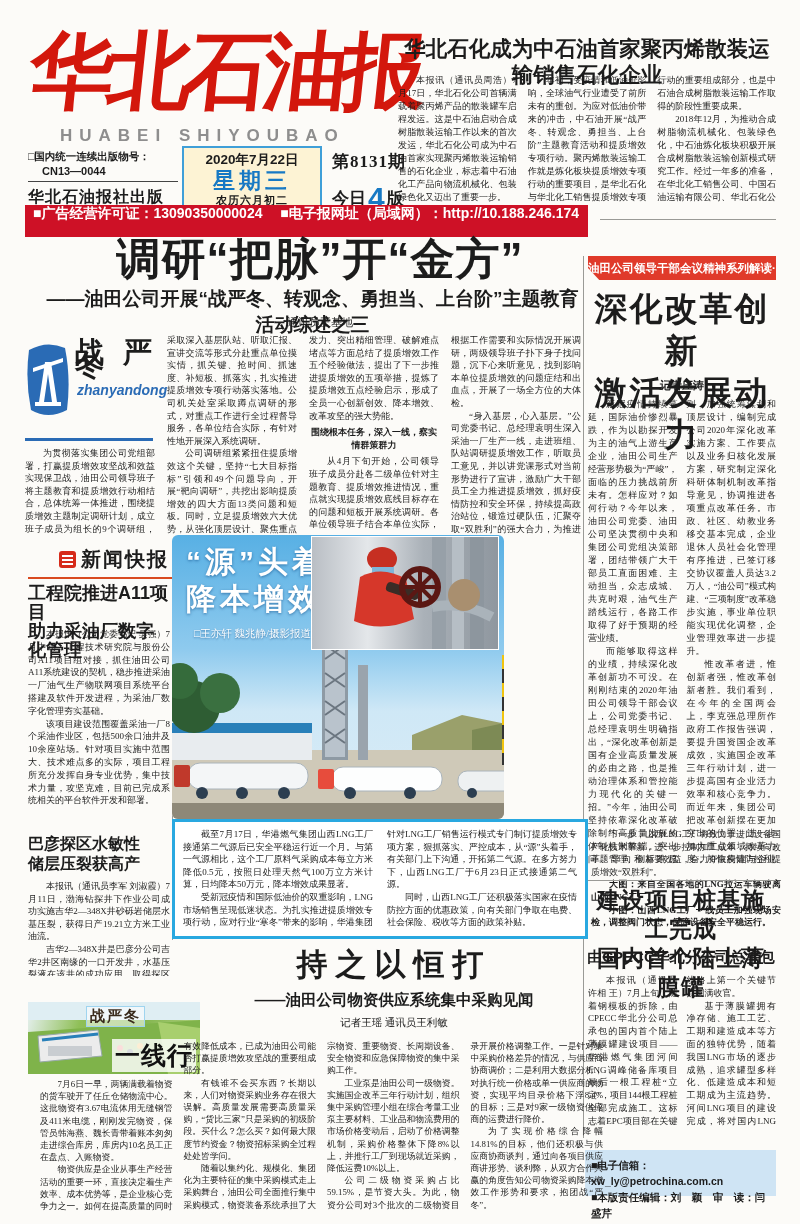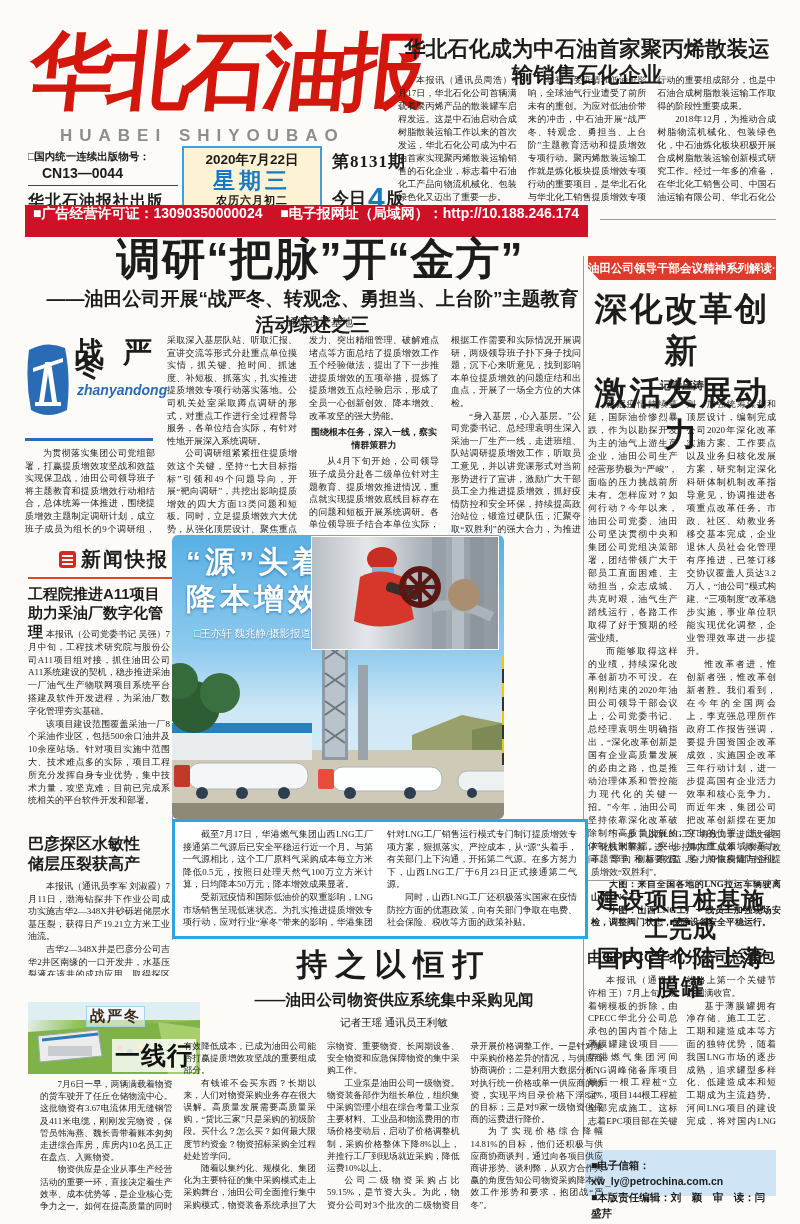--- a/index.html
+++ b/index.html
@@ -9,21 +9,21 @@
   .sans{font-family:"Liberation Sans","DejaVu Sans",sans-serif;}
   .jtext{text-align:justify;}
   .p{margin:0;text-indent:2em;}
   .cols{column-fill:auto;overflow:hidden;}
   .rule{background:#9a9a96;}
   
   .mast-title{left:30px;top:22px;width:370px;height:105px;font-size:84px;line-height:100px;font-weight:900;
               color:#d3170c;letter-spacing:-6px;transform:skewX(-6deg);white-space:nowrap;}
   .mast-pinyin{left:60px;top:126px;width:310px;text-align:left;color:#8e8e8e;font-size:17px;letter-spacing:7px;font-weight:bold;}
   .pub-left{left:28px;top:150px;width:150px;font-weight:bold;}
-  .pub-issn1{font-size:10.5px;} .pub-issn2{font-size:14px;margin:1px 0 4px 14px;}
+  .pub-issn1{font-size:10.5px;} .pub-issn2{font-size:11px;margin:1px 0 4px 14px;}
   .pub-house{font-size:16px;border-top:1px solid #444;padding-top:5px;letter-spacing:1px;}
   .datebox{left:182px;top:146px;width:136px;height:58px;background:#fdf3d4;border:2px solid #3f9fd8;
            text-align:center;font-weight:bold;padding-top:3px;}
   .date-l1{font-size:13.5px;} .date-l2{font-size:22px;color:#1779c4;letter-spacing:4px;line-height:24px;}
   .date-l3{font-size:11px;letter-spacing:1px;}
   .issuebox{left:332px;top:150px;width:110px;font-weight:bold;}
   .issue-no{font-size:17px;letter-spacing:1px;}
   .today-line{font-size:17px;margin-top:8px;}
   .today-4{font-size:30px;color:#1779c4;font-weight:900;font-family:"Liberation Sans",sans-serif;vertical-align:-4px;padding:0 2px;}
   .redbar{left:25px;top:205px;width:563px;height:32px;background:#ce1126;color:#fff;font-size:14px;
@@ -54,21 +54,21 @@
   .mem-head{left:586px;top:886px;width:190px;text-align:center;font-size:23px;font-weight:900;line-height:29px;letter-spacing:1px;}
   .mem-sub{left:586px;top:948px;width:190px;text-align:center;font-size:15px;font-weight:bold;}
   .mem-body{left:588px;top:974px;width:188px;height:168px;column-count:2;column-gap:9px;font-size:9px;line-height:12.8px;}
   .footerbox{left:585px;top:1150px;width:191px;height:46px;background:#cfe4f4;font-size:10.5px;font-weight:bold;
              padding:7px 6px;box-sizing:border-box;line-height:16px;font-family:"Liberation Sans",sans-serif;}
   
   .bul-head{left:28px;top:546px;width:142px;border-bottom:2px solid #d94a20;padding-bottom:4px;padding-left:31px;}
   .bul-head-title{font-size:20px;font-weight:900;letter-spacing:2px;vertical-align:middle;font-family:"Liberation Sans",sans-serif;}
   .bul-icon{display:inline-block;width:17px;height:17px;background:#d62b1a;border-radius:3px;vertical-align:middle;margin-right:5px;position:relative;}
   .bul-icon:before{content:"";position:absolute;left:3px;top:4px;width:11px;height:2px;background:#fff;box-shadow:0 4px 0 #fff,0 8px 0 #fff;}
-  .bul-t1{left:28px;top:584px;width:142px;font-size:15px;font-weight:900;line-height:19px;font-family:"Liberation Sans",sans-serif;}
+  .bul-t1{left:28px;top:584px;width:142px;font-size:18px;font-weight:900;line-height:19px;font-family:"Liberation Sans",sans-serif;}
   .bul-b1{left:28px;top:628px;width:142px;height:200px;font-size:9px;line-height:12.8px;}
   .bul-t2{left:28px;top:834px;width:142px;font-size:16px;font-weight:900;line-height:20px;font-family:"Liberation Sans",sans-serif;}
   .bul-b2{left:28px;top:880px;width:142px;height:96px;font-size:9px;line-height:12.6px;overflow:hidden;}
   
   .photo{left:172px;top:535px;width:332px;height:284px;background:linear-gradient(180deg,#58b0e4 0%,#8ecaee 40%,#cfe8f6 62%,#d9ecf7 100%);overflow:hidden;border-radius:6px;}
   .photo-title{position:absolute;left:14px;top:8px;color:#fff;font-weight:900;font-size:30px;line-height:37px;
                letter-spacing:4px;text-shadow:0 1px 3px rgba(0,60,120,.55);font-family:"Liberation Sans",sans-serif;}
   .photo-by{position:absolute;left:22px;top:92px;color:#fff;font-size:10.5px;text-shadow:0 1px 2px rgba(0,60,120,.6);}
   .inset{position:absolute;right:6px;top:2px;width:186px;height:112px;background:linear-gradient(90deg,#b9bec4,#e4e7ea 30%,#aab1b8 60%,#8f979f);box-shadow:0 0 0 1px #fff;overflow:hidden;}
   .capbox{left:172px;top:819px;width:416px;height:120px;border:3px solid #29a8e0;box-sizing:border-box;
@@ -280,19 +280,19 @@
   </div>
   <div class="abs proc-head sans">持之以恒打</div>
   <div class="abs proc-sub sans">——油田公司物资供应系统集中采购见闻</div>
   <div class="abs proc-by">记者王瑶 通讯员王利敏</div>
   <div class="abs proc-body jtext cols">
     <div class="proc-spacer"></div>
     <p class="p">7月6日一早，两辆满载着物资的货车驶开了任丘仓储物流中心。这批物资有3.67电流体用无缝钢管及411米电缆，刚刚发完物资，保管员韩海燕、魏长青带着账本匆匆走进综合库房，库房内10名员工正在盘点、入账物资。</p>
     <p class="p">物资供应是企业从事生产经营活动的重要一环，直接决定着生产效率、成本优势等，是企业核心竞争力之一。如何在提高质量的同时有效降低成本，已成为油田公司能否打赢提质增效攻坚战的重要组成部分。</p>
     <p class="p">有钱谁不会买东西？长期以来，人们对物资采购业务存在很大误解。高质量发展需要高质量采购，“货比三家”只是采购的初级阶段。买什么？怎么买？如何最大限度节约资金？物资招标采购全过程处处皆学问。</p>
     <p class="p">随着以集约化、规模化、集团化为主要特征的集中采购模式走上采购舞台，油田公司全面推行集中采购模式，物资装备系统承担了大宗物资、重要物资、长周期设备、安全物资和应急保障物资的集中采购工作。</p>
-    <p class="p">工业泵是油田公司一级物资。物资装备部作为组长单位，组织集中采购管理小组在综合考量工业泵主要材料、工业品和物流费用的市场价格变动后，启动了价格调整机制，采购价格整体下降8%以上，并推行工厂到现场就近采购，降低运费10%以上。</p>
+    <p class="p">工业泵是油田公司一级物资。实施国企改革三年行动计划，组织集中采购管理小组在综合考量工业泵主要材料、工业品和物流费用的市场价格变动后，启动了价格调整机制，采购价格整体下降8%以上，并推行工厂到现场就近采购，降低运费10%以上。</p>
     <p class="p">公司二级物资采购占比59.15%，是节资大头。为此，物资分公司对3个批次的二级物资目录开展价格调整工作。一是针对集中采购价格差异的情况，与供应商协商调价；二是利用大数据分析，对执行统一价格或单一供应商的物资，实现平均目录价格下浮8.4%的目标；三是对9家一级物资供应商的运费进行降价。</p>
     <p class="p">为了实现价格综合降幅14.81%的目标，他们还积极与供应商协商谈判，通过向各项目供应商讲形势、谈利弊，从双方合作共赢的角度告知公司物资采购降本增效工作形势和要求，抱团战“严冬”。</p>
 
   </div>
 
 </div>
 
 </body></html>

